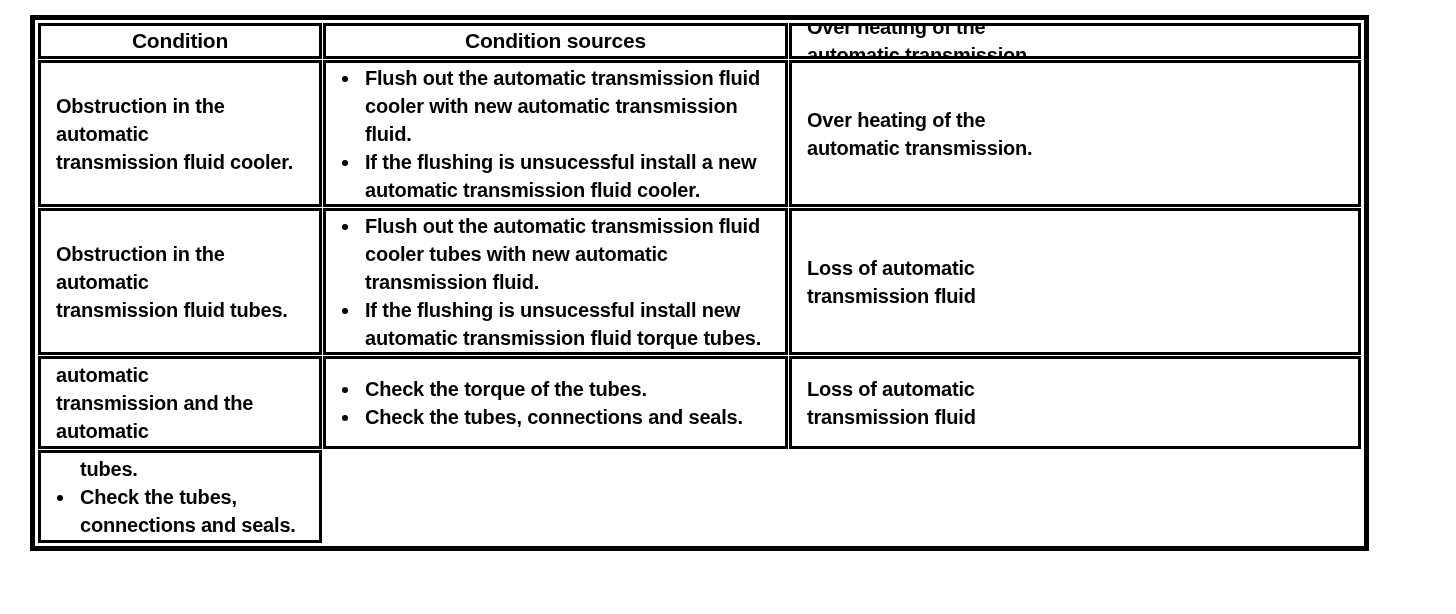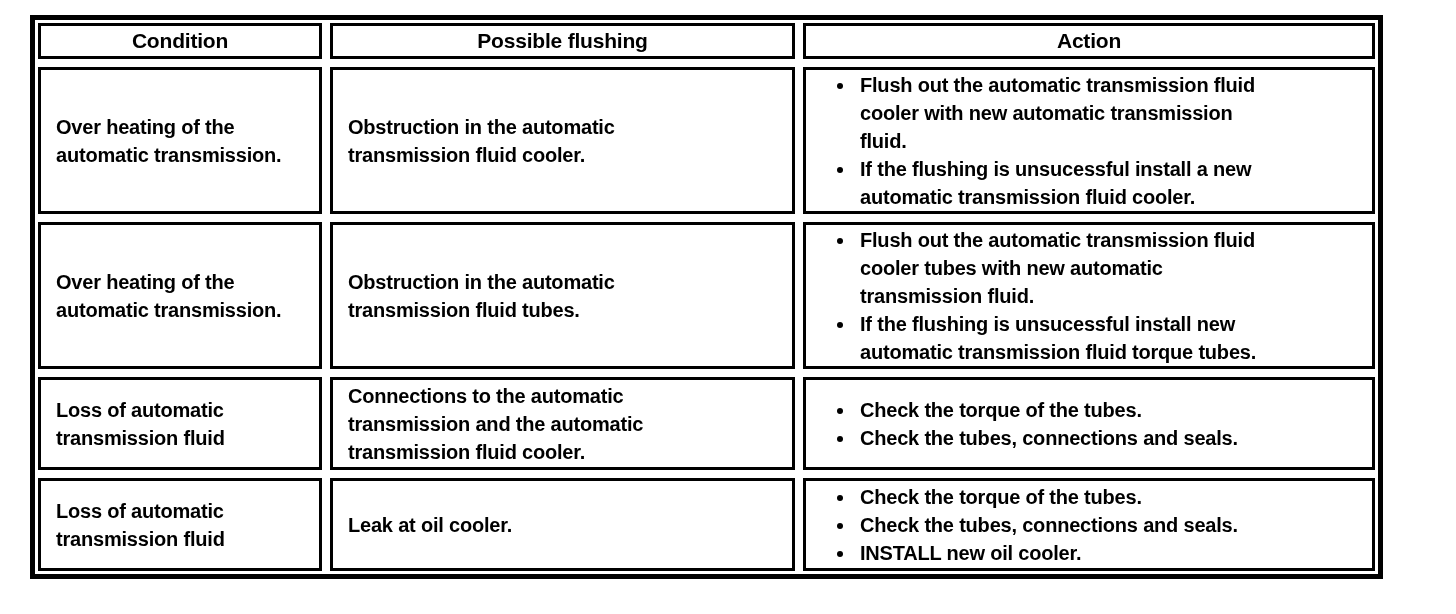--- a/index.html
+++ b/index.html
@@ -18,21 +18,21 @@
     top: 15px;
     border: 5px solid #000000;
     padding: 3px;
     background: #ffffff;
     box-sizing: content-box;
   }
   .grid {
     display: grid;
     grid-template-columns: 284px 465px 572px;
     grid-template-rows: 36px 147px 147px 93px 93px;
-    gap: 8px;
+    gap: 1px;
   }
   .cell {
     border: 3px solid #000000;
     background: #ffffff;
     box-sizing: border-box;
     display: flex;
     align-items: center;
     font-size: 20px;
     font-weight: 700;
     line-height: 28px;
@@ -46,37 +46,36 @@
     text-align: center;
     font-size: 21px;
     white-space: normal;
     padding: 0;
   }
   .cell.action {
     padding: 0;
   }
   .cell.action ul {
     margin: 0;
-    padding-left: 50px;
+    padding-left: 35px;
     list-style: disc;
   }
   .cell.action li {
     white-space: pre-line;
     padding-left: 4px;
   }
 </style>
 </head>
 <body>
 
 <div class="table-outer">
   <div class="grid">
 
     <div class="cell header">Condition</div>
-    <div class="cell header">Possible flushing</div>
-    <div class="cell header">Action</div>
+    <div class="cell header">Condition sources</div>
 
     <div class="cell">Over heating of the
 automatic transmission.</div>
     <div class="cell">Obstruction in the automatic
 transmission fluid cooler.</div>
     <div class="cell action">
       <ul><li>Flush out the automatic transmission fluid
 cooler with new automatic transmission
 fluid.</li><li>If the flushing is unsucessful install a new
 automatic transmission fluid cooler.</li></ul>
@@ -97,19 +96,18 @@
 transmission fluid</div>
     <div class="cell">Connections to the automatic
 transmission and the automatic
 transmission fluid cooler.</div>
     <div class="cell action">
       <ul><li>Check the torque of the tubes.</li><li>Check the tubes, connections and seals.</li></ul>
     </div>
 
     <div class="cell">Loss of automatic
 transmission fluid</div>
-    <div class="cell">Leak at oil cooler.</div>
     <div class="cell action">
       <ul><li>Check the torque of the tubes.</li><li>Check the tubes, connections and seals.</li><li>INSTALL new oil cooler.</li></ul>
     </div>
 
   </div>
 </div>
 
 </body></html>

